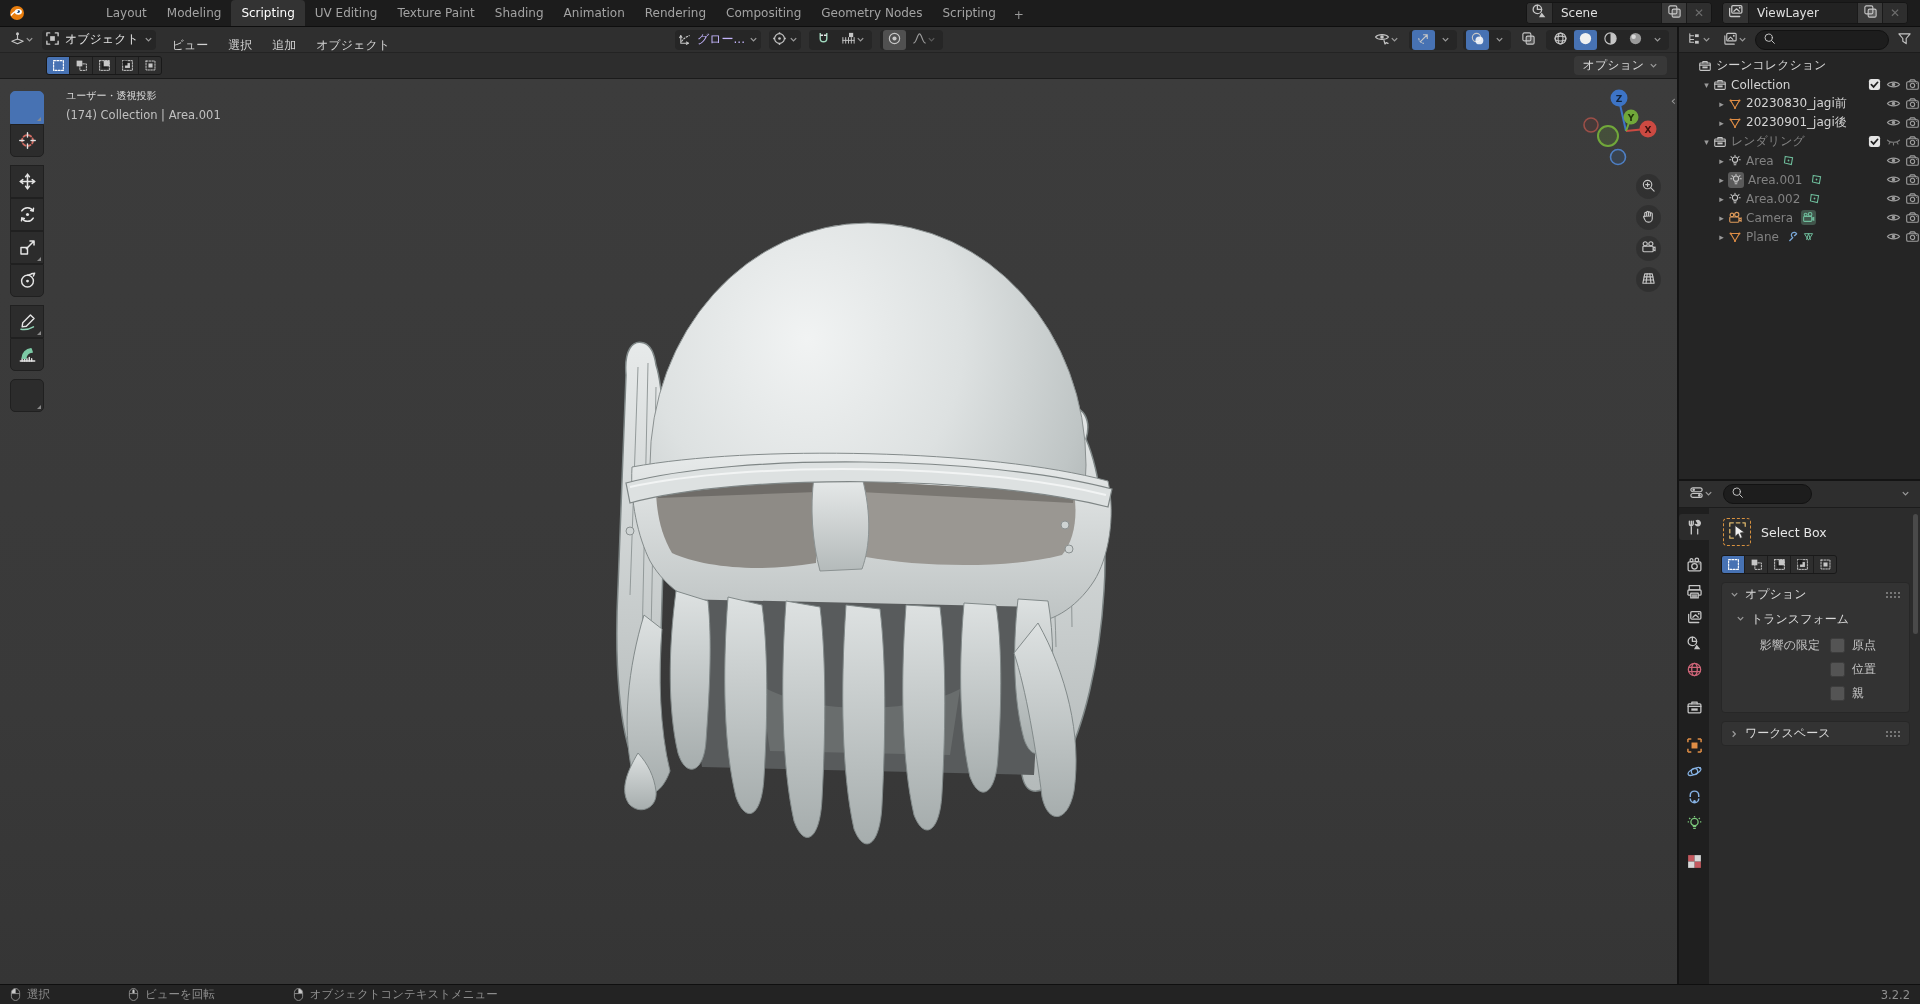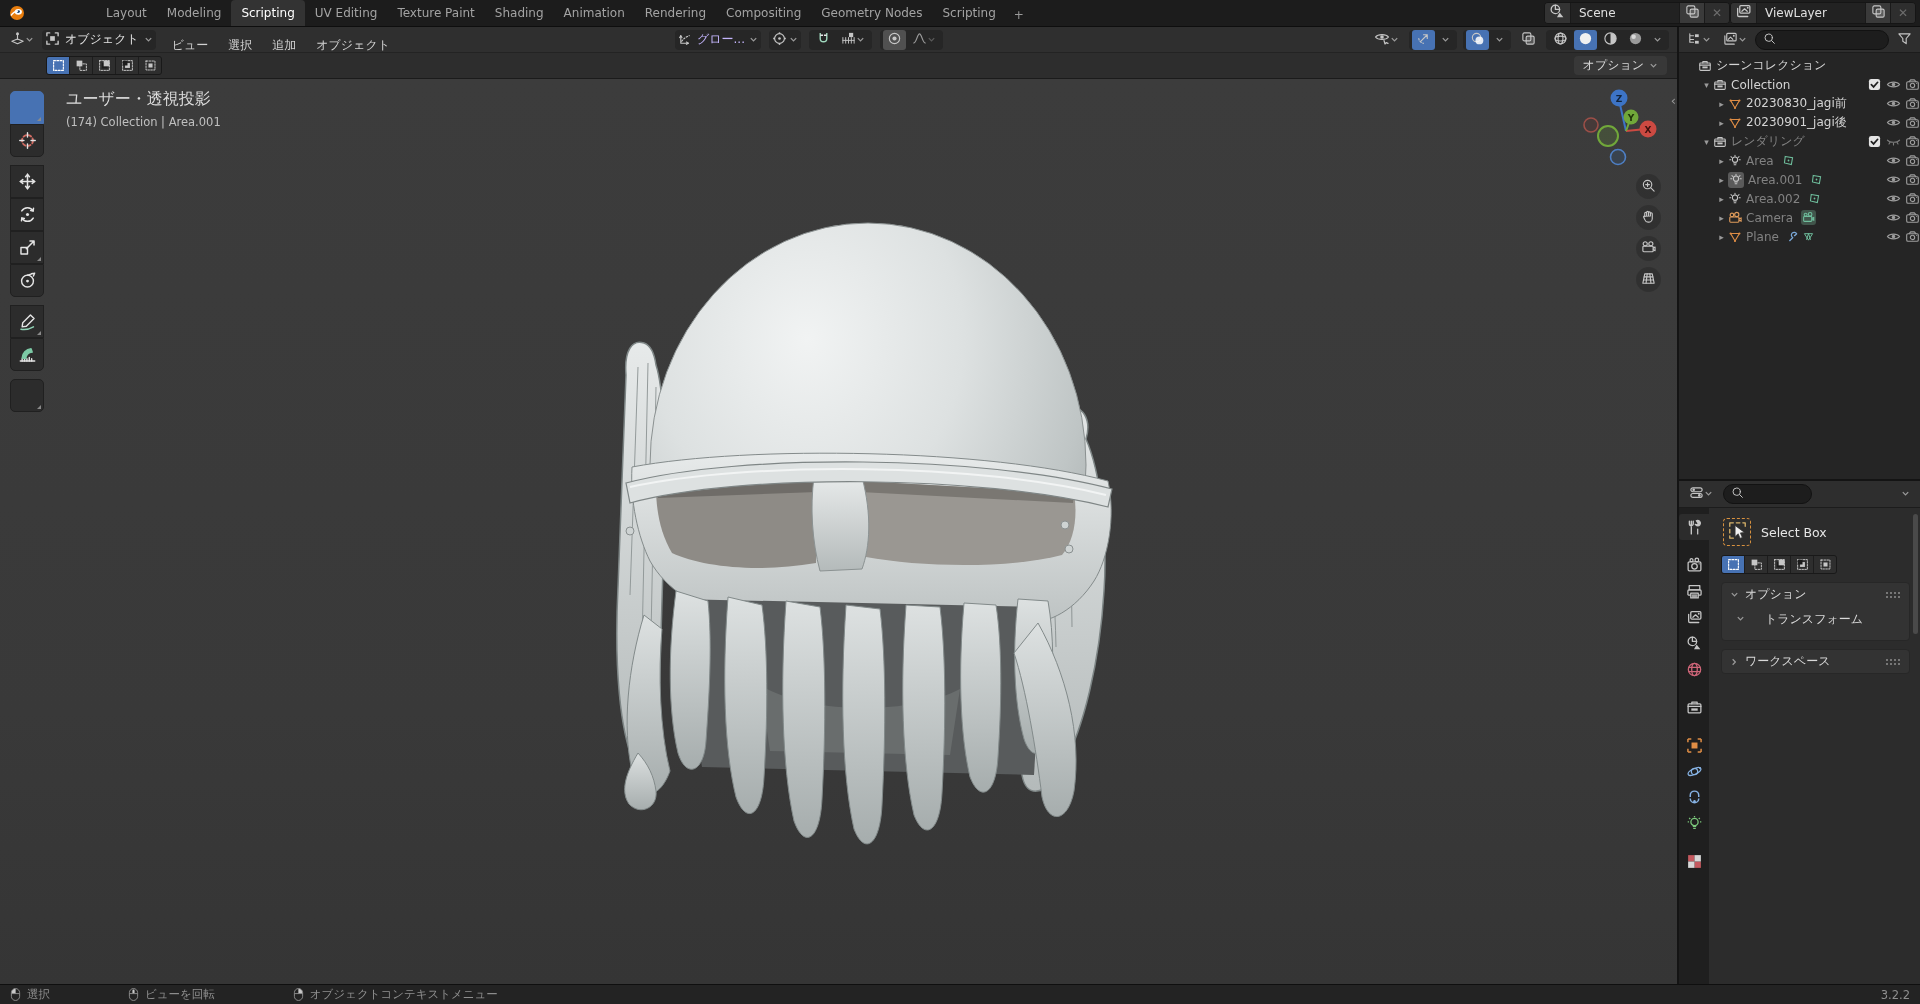--- a/index.html
+++ b/index.html
@@ -9,21 +9,21 @@
 
   
   #topbar{height:26px;background:#1c1c1c;display:flex;align-items:center;border-bottom:1px solid #0e0e0e;flex:0 0 auto;}
   #logo{width:34px;display:flex;justify-content:center;align-items:center;}
   .menu-item{padding:0 9px;color:#d2d2d2;height:100%;display:flex;align-items:center;cursor:default;}
   #topbar-menus{display:flex;height:100%;align-items:center;}
   #workspace-tabs{display:flex;height:100%;align-items:flex-end;margin-left:62px;}
   .ws-tab{padding:4px 10px 5px;color:#a3a3a3;border-radius:4px 4px 0 0;height:17px;display:flex;align-items:center;}
   .ws-tab.active{background:#333333;color:#ffffff;}
   .ws-add{padding:4px 8px;color:#9a9a9a;}
-  #topbar-right{margin-left:auto;display:flex;margin-right:4px;}
+  #topbar-right{margin-left:auto;display:flex;gap:10px;margin-right:12px;}
   .id-block{display:flex;align-items:center;height:20px;background:#2a2a2a;border:1px solid #151515;border-radius:4px;overflow:hidden;}
   .id-browse{display:flex;align-items:center;gap:2px;background:#333;height:100%;padding:0 4px;border-right:1px solid #1a1a1a;}
   .id-name{padding:0 8px;color:#e0e0e0;background:#222;height:100%;display:flex;align-items:center;min-width:92px;}
   .id-btn{display:flex;align-items:center;justify-content:center;width:24px;height:100%;background:#3a3a3a;color:#cfcfcf;border-left:1px solid #1a1a1a;}
   .id-btn.dim{color:#6d6d6d;background:#2e2e2e;}
 
   
   #main{flex:1;display:flex;min-height:0;}
   #viewport-col{width:1677px;display:flex;flex-direction:column;border-right:2px solid #141414;}
 
@@ -41,21 +41,21 @@
   #tool-settings{height:25px;background:#2d2d2d;display:flex;align-items:center;border-bottom:1px solid #1b1b1b;flex:0 0 auto;}
   .mode-btns{display:flex;background:#222;border-radius:3px;overflow:hidden;border:1px solid #191919;}
   .mode-btn{width:22px;height:17px;display:flex;align-items:center;justify-content:center;background:#2e2e2e;border-right:1px solid #1d1d1d;color:#bdbdbd;}
   .mode-btn:last-child{border-right:none;}
   .mode-btn.active{background:#4772b3;color:#fff;}
   .opt-btn{display:flex;align-items:center;gap:5px;background:#383838;border-radius:4px;height:19px;padding:0 9px;color:#d6d6d6;}
 
   
   #viewport{flex:1;position:relative;background:linear-gradient(#3c3c3c,#393939 70%,#353535);overflow:hidden;}
   #vp-overlay{position:absolute;left:66px;top:10px;pointer-events:none;}
-  #vp-line1{color:#dcdcdc;font-size:16px;}
+  #vp-line1{color:#dcdcdc;font-size:10px;}
   #vp-line2{color:#c0c0c0;font-size:11.5px;margin-top:5px;}
 
   
   #toolbar{position:absolute;left:10px;top:12px;display:flex;flex-direction:column;width:32px;}
   .tb-gap{height:8px;}
   .tool-btn{width:32px;height:31px;background:#2c2c2c;border:1px solid #202020;display:flex;align-items:center;justify-content:center;position:relative;}
   .tool-btn:first-child{border-radius:5px 5px 0 0;}
   .tool-btn.rt{border-radius:0 0 5px 5px;}
   .tool-btn.solo{border-radius:5px;}
   .tool-btn.active{background:#4772b3;border-color:#4772b3;}
@@ -92,21 +92,21 @@
   .ptab.active{background:#2c2c2c;border-radius:3px 0 0 3px;}
   .ptab-gap{height:12px;}
   #props-main{flex:1;background:#2c2c2c;padding:8px 10px 0 12px;position:relative;}
   #props-scroll{position:absolute;right:2px;top:6px;width:5px;height:120px;background:#4a4a4a;border-radius:3px;}
   .tool-title{display:flex;align-items:center;gap:10px;margin:2px 0 9px 2px;color:#e6e6e6;font-size:12.5px;}
   .tool-icon-box{width:26px;height:26px;border:1.4px dashed #d8913f;border-radius:4px;display:flex;align-items:center;justify-content:center;}
   .panel{background:#333333;border:1px solid #272727;border-radius:4px;margin-top:8px;}
   .panel-hd{height:23px;display:flex;align-items:center;gap:6px;padding:0 8px;color:#d9d9d9;}
   .grip{margin-left:auto;width:16px;height:8px;background-image:radial-gradient(circle,#777 1px,transparent 1.3px);background-size:4px 4px;}
   .panel-body{padding:2px 8px 10px 14px;}
-  .subpanel-hd{height:22px;display:flex;align-items:center;gap:20px;color:#d9d9d9;}
+  .subpanel-hd{height:22px;display:flex;align-items:center;gap:6px;color:#d9d9d9;}
   .prop-row{display:flex;align-items:center;margin-top:7px;}
   .prop-label{width:84px;text-align:right;margin-right:10px;color:#c3c3c3;flex:0 0 auto;}
   .cb{width:13px;height:13px;background:#545454;border:1px solid #3d3d3d;border-radius:2.5px;margin-right:7px;flex:0 0 auto;}
   .cb-label{color:#c9c9c9;}
 
   
   #statusbar{height:19px;background:#232323;border-top:1px solid #0f0f0f;display:flex;align-items:center;padding:0 10px;flex:0 0 auto;color:#8f8f8f;font-size:11.5px;}
   .sb-item{display:flex;align-items:center;gap:6px;margin-right:78px;}
   #sb-version{margin-left:auto;color:#8f8f8f;}
 </style>
@@ -1215,20 +1215,37 @@
                 <span>オプション</span>
                 <span class="grip"></span>
               </div>
               <div class="panel-body">
                 <div class="subpanel-hd">
                   <span class="chev" id="ic-chev17"><svg width="9" height="9" viewBox="0 0 10 10">
                         <path d="M2 3.5 L5 6.5 L8 3.5" fill="none" stroke="currentColor" stroke-width="1.4"></path>
                       </svg></span>
                   <span>トランスフォーム</span>
                 </div>
+                <div id="affect-rows">
+                    <div class="prop-row">
+    <span class="prop-label">影響の限定</span>
+    <span class="cb"></span>
+    <span class="cb-label">原点</span>
+  </div>
+                    <div class="prop-row">
+    <span class="prop-label"></span>
+    <span class="cb"></span>
+    <span class="cb-label">位置</span>
+  </div>
+                    <div class="prop-row">
+    <span class="prop-label"></span>
+    <span class="cb"></span>
+    <span class="cb-label">親</span>
+  </div>
+                  </div>
               </div>
             </div>
 
             <div class="panel">
               <div class="panel-hd">
                 <span class="chev" id="ic-chev18" style="transform:rotate(-90deg)"><svg width="9" height="9" viewBox="0 0 10 10">
                       <path d="M2 3.5 L5 6.5 L8 3.5" fill="none" stroke="currentColor" stroke-width="1.4"></path>
                     </svg></span>
                 <span>ワークスペース</span>
                 <span class="grip"></span>

